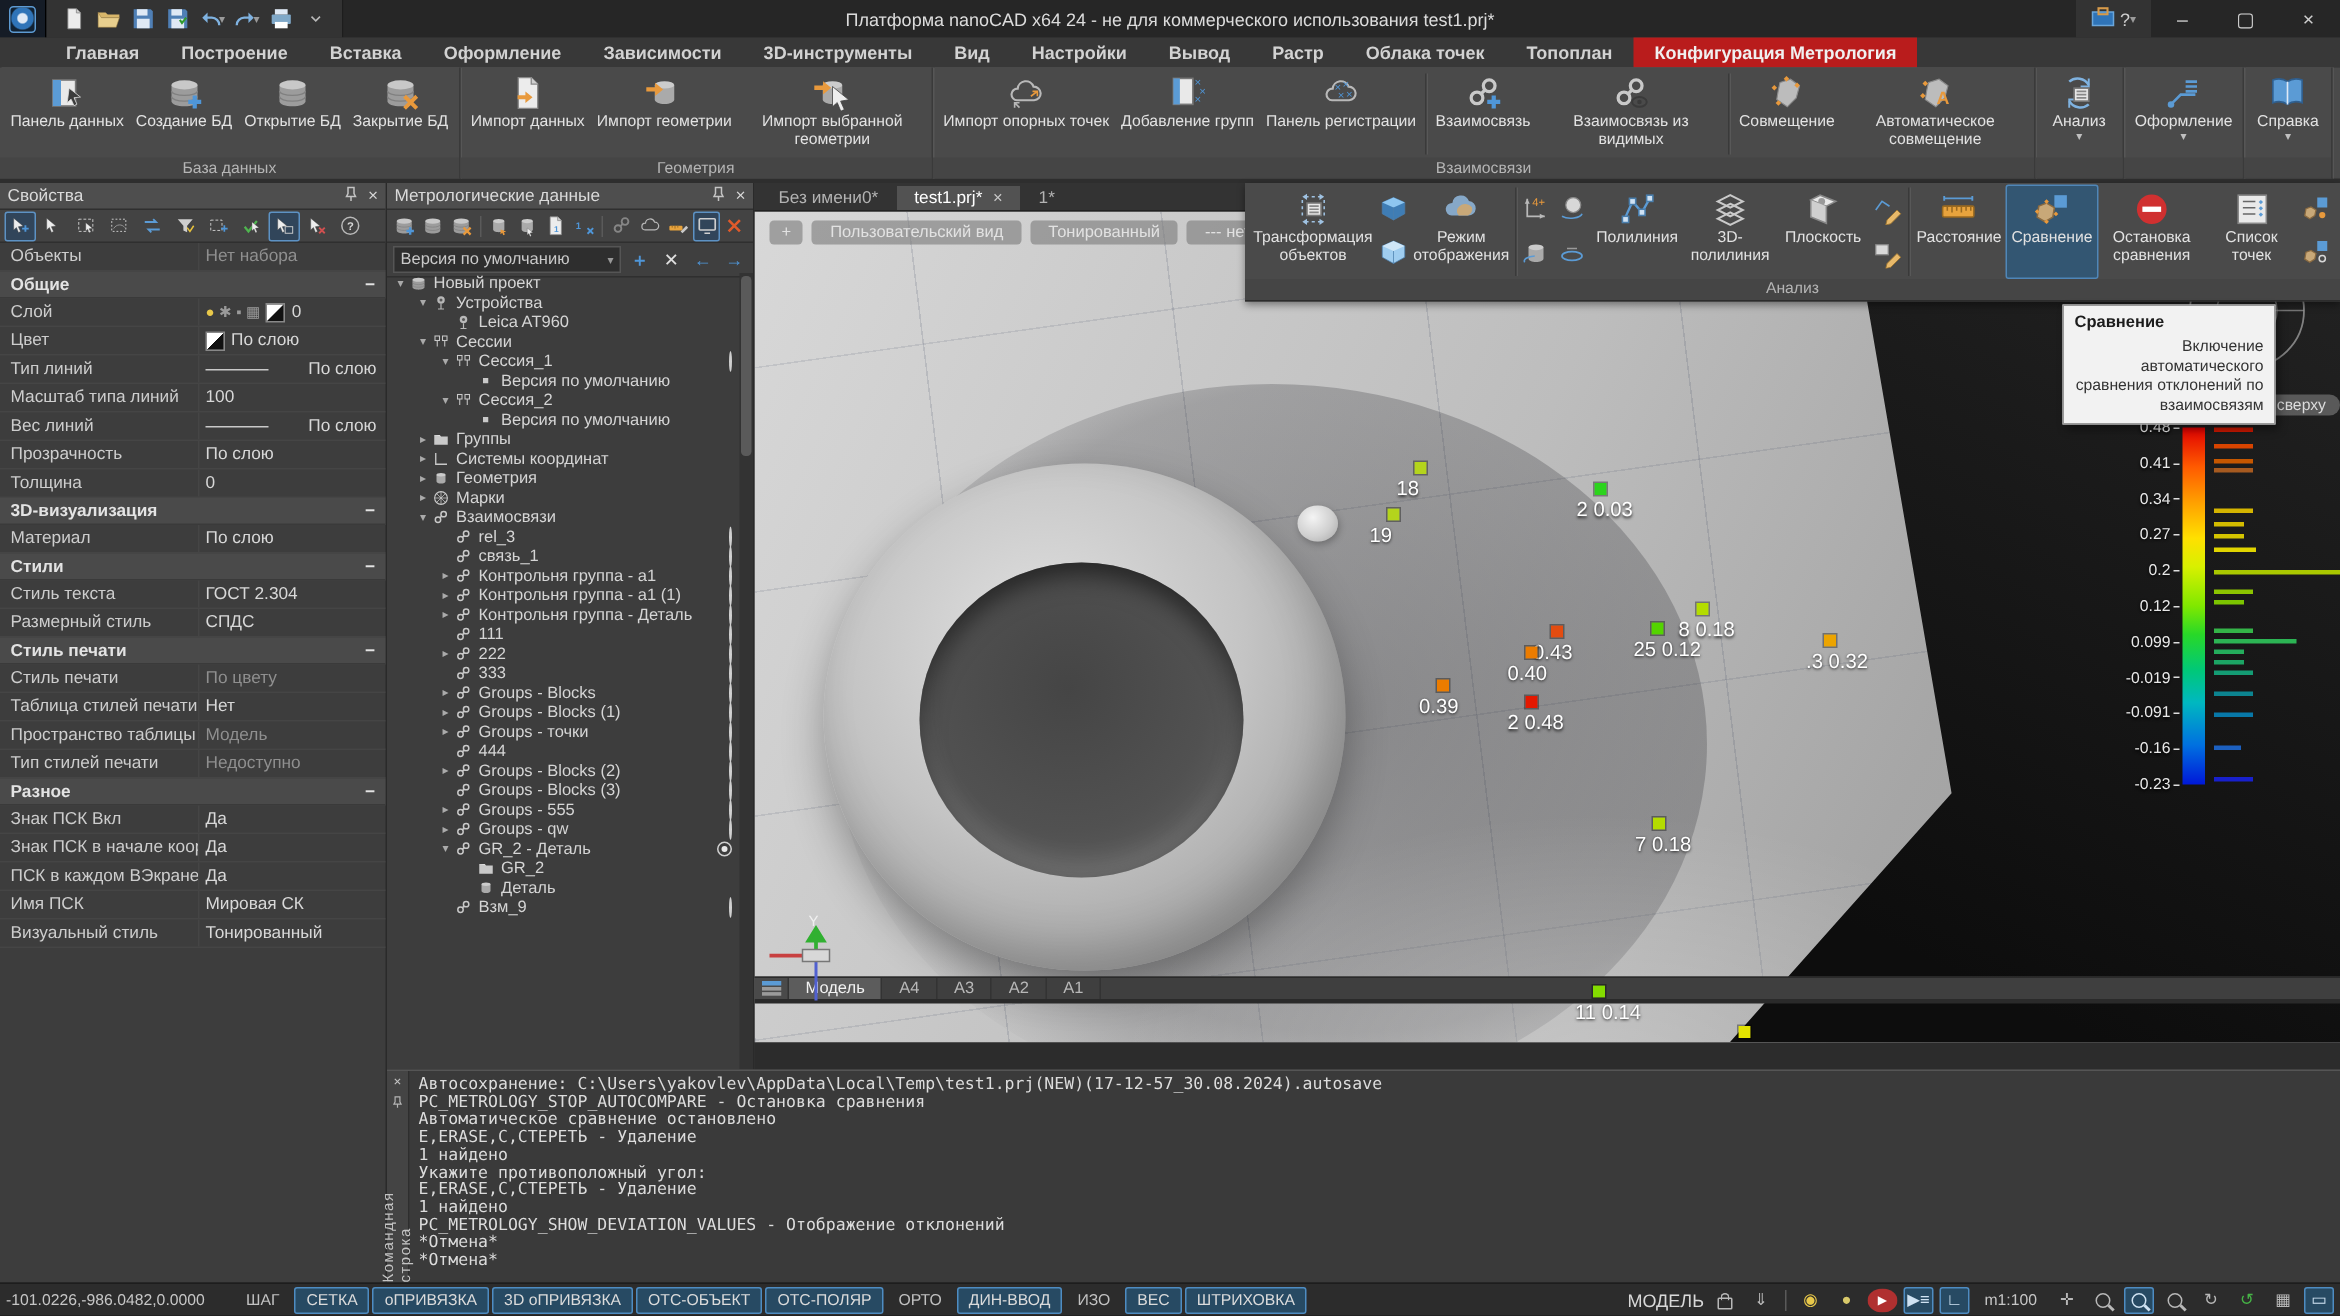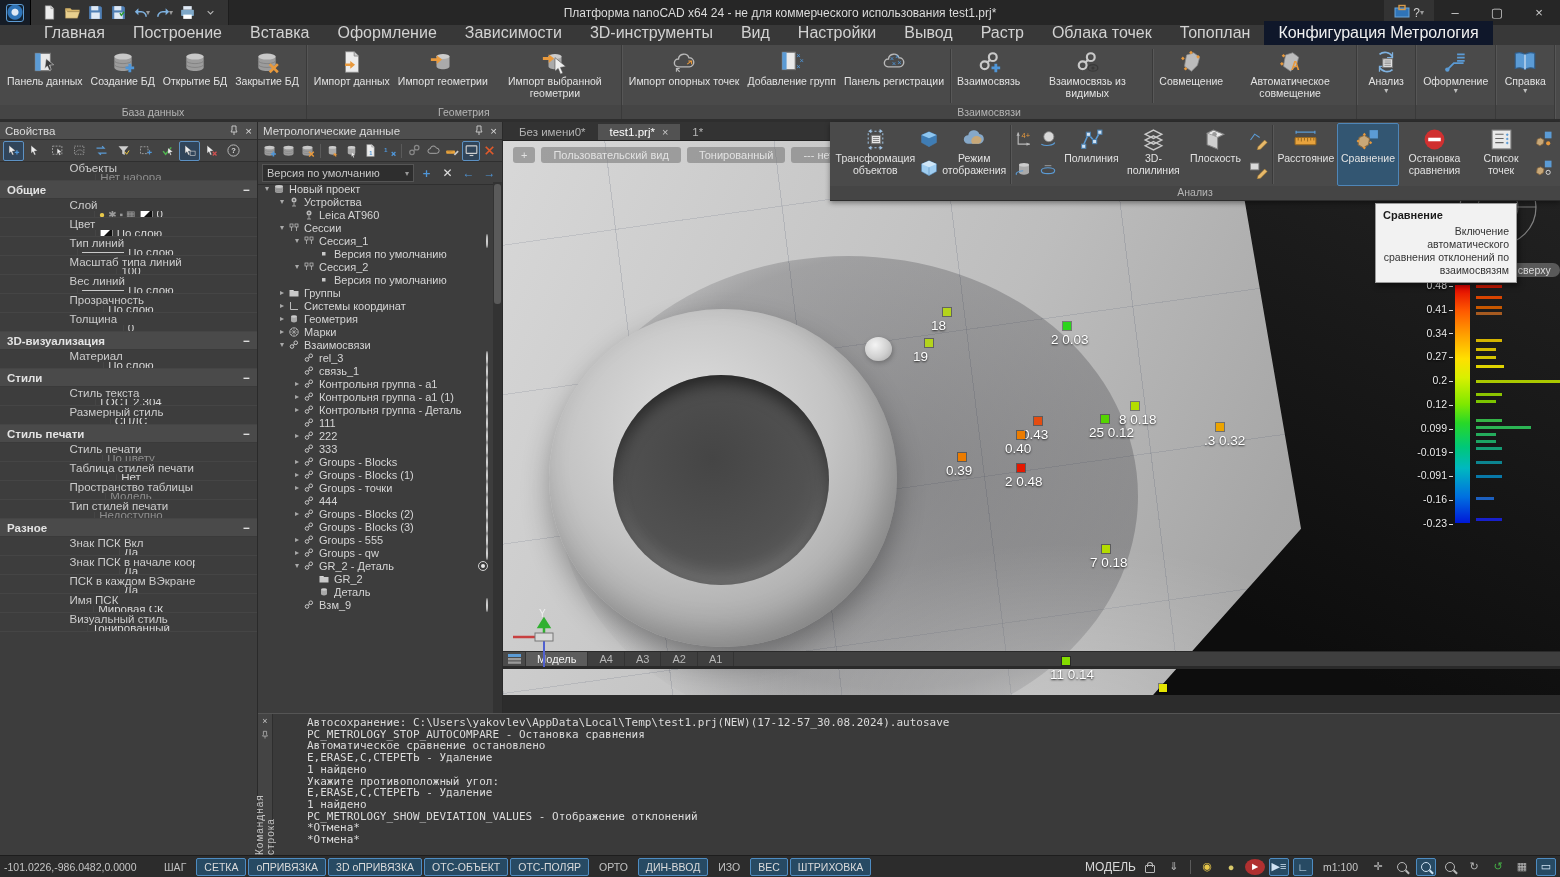--- a/index.html
+++ b/index.html
@@ -12,41 +12,41 @@
   #app-logo .star{width:16px;height:16px;border-radius:3px;background:radial-gradient(circle at 50% 45%,#dfe9f5 0 3px,#2f74b8 4px 7px,#123 8px);border:1px solid #5d9bd3;}
   .qat{display:flex;align-items:center;gap:3px;background:#333;height:25px;padding:0 8px;border-right:1px solid #1d1d1d;}
   .qat .qbtn{width:20px;height:19px;display:flex;align-items:center;justify-content:center;border-radius:2px;}
   .qcaret{color:#9a9a9a;font-size:8px;margin-left:-3px;}
   #titletext{position:absolute;left:0;right:0;top:0;height:25px;display:flex;align-items:center;justify-content:center;color:#dcdcdc;font-size:12px;pointer-events:none;}
   #winctrls{margin-left:auto;display:flex;align-items:center;height:25px;}
   .wbtn{width:42px;height:25px;display:flex;align-items:center;justify-content:center;color:#cfcfcf;font-size:13px;}
   .helpbox{display:flex;align-items:center;gap:3px;background:#333;height:25px;padding:0 10px;color:#cfcfcf;}
   
   #tabrow{position:absolute;left:0;top:25px;width:1560px;height:20px;background:#383838;display:flex;align-items:flex-end;padding-left:30px;box-sizing:border-box;}
-  .rtab{padding:3px 14px 3px;color:#d2d2d2;font-size:16px;white-space:nowrap;}
-  .rtab.active{background:#0f172a;color:#f0f0f0;}
+  .rtab{padding:3px 14px 3px;color:#d2d2d2;font-size:12px;white-space:nowrap;font-weight:bold;}
+  .rtab.active{background:#b91c1c;color:#f0f0f0;}
   
   #ribbon{position:absolute;left:0;top:45px;width:1560px;height:77px;background:#4a4a4a;display:flex;border-bottom:3px solid #2e2e2e;box-sizing:border-box;}
   .rgroup{display:flex;flex-direction:column;border-right:1px solid #3a3a3a;box-shadow:1px 0 0 #565656;}
   .rbtns{flex:1;display:flex;align-items:stretch;padding:2px 3px 0;}
   .rbtn{display:flex;flex-direction:column;align-items:center;justify-content:flex-start;padding:2px 4px 0;min-width:44px;max-width:118px;border-radius:2px;}
   .rlbl{font-size:10.5px;line-height:11.5px;color:#e2e2e2;text-align:center;margin-top:1px;white-space:normal;}
   .rglabel{height:14px;font-size:10.5px;color:#b5b5b5;text-align:center;line-height:14px;background:#454545;}
   .dropcaret{color:#c0c0c0;font-size:8px;line-height:6px;}
   .rbtn .svgi{flex:none;}
   
   .panel{position:absolute;background:#3d3d3d;border-right:1px solid #2a2a2a;box-sizing:border-box;}
   .ptitle{height:17px;background:#4e4e4e;display:flex;align-items:center;padding:0 5px;font-size:11.5px;color:#dadada;border-bottom:1px solid #2f2f2f;}
   .ptitle .sp{flex:1;}
   .ptools{height:21px;background:#434343;display:flex;align-items:center;gap:1px;padding:0 3px;border-bottom:1px solid #2f2f2f;}
   .tbtn{width:19px;height:18px;display:flex;align-items:center;justify-content:center;border-radius:2px;border:1px solid transparent;}
   .tbtn.sel{background:#31455a;border-color:#5d92c4;}
   .tsep{width:1px;height:14px;background:#5a5a5a;margin:0 2px;}
   
-  .prow{height:18px;display:flex;border-bottom:1px solid #454545;font-size:11.5px;align-items:center;flex-direction:column;}
+  .prow{height:18px;display:flex;border-bottom:1px solid #454545;font-size:11.5px;align-items:center;}
   .prow .pl{width:132px;padding-left:7px;color:#cdcdcd;overflow:hidden;white-space:nowrap;box-sizing:border-box;}
   .prow .pv{flex:1;color:#d8d8d8;display:flex;align-items:center;gap:4px;padding-left:4px;border-left:1px solid #454545;height:100%;overflow:hidden;white-space:nowrap;}
   .prow .pv.muted{color:#8f8f8f;}
   .psec{height:17px;background:#4a4a4a;display:flex;align-items:center;font-weight:bold;font-size:11.5px;color:#e3e3e3;padding:0 7px;border-bottom:1px solid #3a3a3a;}
   .psec .sp{flex:1;}
   .swatch{width:11px;height:11px;background:linear-gradient(135deg,#fff 49%,#111 51%);border:1px solid #888;display:inline-block;}
   .lineseg{width:42px;height:1px;background:#c9c9c9;display:inline-block;}
   .layicons{display:flex;align-items:center;gap:3px;font-size:10px;}
   
   .verrow{height:22px;display:flex;align-items:center;gap:4px;padding:0 4px;border-bottom:1px solid #2f2f2f;background:#3f3f3f;}
@@ -113,21 +113,21 @@
   .ovsep{width:1px;background:#3a3a3a;box-shadow:1px 0 0 #585858;margin:2px 2px;}
   #ovlabel{height:14px;font-size:10.5px;color:#b5b5b5;text-align:center;line-height:13px;background:#454545;}
   
   #tooltip{position:absolute;left:1375px;top:203px;width:142px;z-index:60;background:#f2f2f2;border:1px solid #9a9a9a;box-shadow:2px 3px 6px rgba(0,0,0,.45);padding:5px 7px;box-sizing:border-box;}
   #tooltip .tt-title{font-size:11px;font-weight:bold;color:#1c1c1c;margin-bottom:4px;}
   #tooltip .tt-text{font-size:10.5px;color:#333;line-height:13px;text-align:right;}
   
   #cmd{position:absolute;left:258px;top:713px;width:1302px;height:142px;background:#3a3a3a;border-top:1px solid #555;box-sizing:border-box;display:flex;}
   #cmdside{width:14px;background:#444;border-right:1px solid #2e2e2e;display:flex;flex-direction:column;align-items:center;padding-top:2px;gap:2px;}
   #cmdside .vtext{writing-mode:vertical-rl;transform:rotate(180deg);font-size:10px;color:#c4c4c4;margin-top:18px;letter-spacing:1px;}
-  #cmdbody{flex:1;position:relative;font-family:"DejaVu Sans Mono",monospace;font-size:11px;color:#dcdcdc;padding:3px 6px;box-sizing:border-box;margin-left:28px;}
+  #cmdbody{flex:1;position:relative;font-family:"DejaVu Sans Mono",monospace;font-size:11px;color:#dcdcdc;padding:3px 6px;box-sizing:border-box;}
   .cline{line-height:11.7px;white-space:pre;}
   #cmdprompt{position:absolute;left:0;right:0;bottom:0;height:15px;border-top:1px solid #5a5a5a;background:#3e3e3e;font-family:"DejaVu Sans Mono",monospace;font-size:11px;color:#e4e4e4;padding:1px 6px;}
   
   #status{position:absolute;left:0;top:855px;width:1560px;height:22px;background:#2c2c2c;display:flex;align-items:center;padding:0 4px;box-sizing:border-box;gap:2px;border-top:1px solid #1d1d1d;}
   #coords{font-size:10.5px;color:#c6c6c6;width:150px;}
   .stgl{height:16px;display:flex;align-items:center;padding:0 7px;font-size:10.5px;color:#c2c2c2;border:1px solid transparent;border-radius:2px;white-space:nowrap;}
   .stgl.on{background:#274a63;border-color:#4e8cc2;color:#dbdbdb;}
   #stright{margin-left:auto;display:flex;align-items:center;gap:4px;}
   .sic{min-width:16px;height:16px;display:flex;align-items:center;justify-content:center;font-size:11px;color:#b8b8b8;border:1px solid transparent;border-radius:2px;padding:0 1px;}
   .sic.bluebox{background:#274a63;border-color:#4e8cc2;color:#cfe2f2;}

